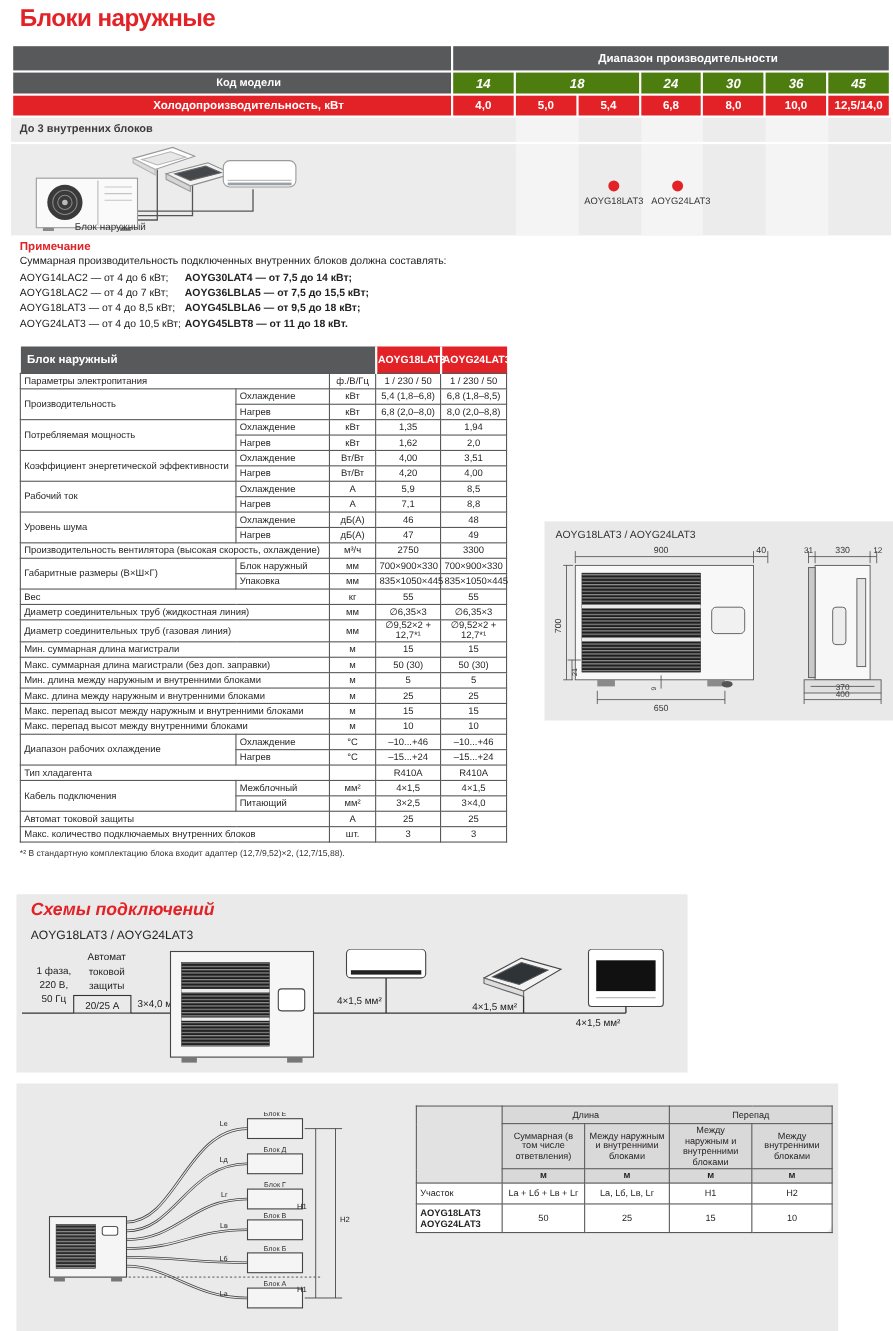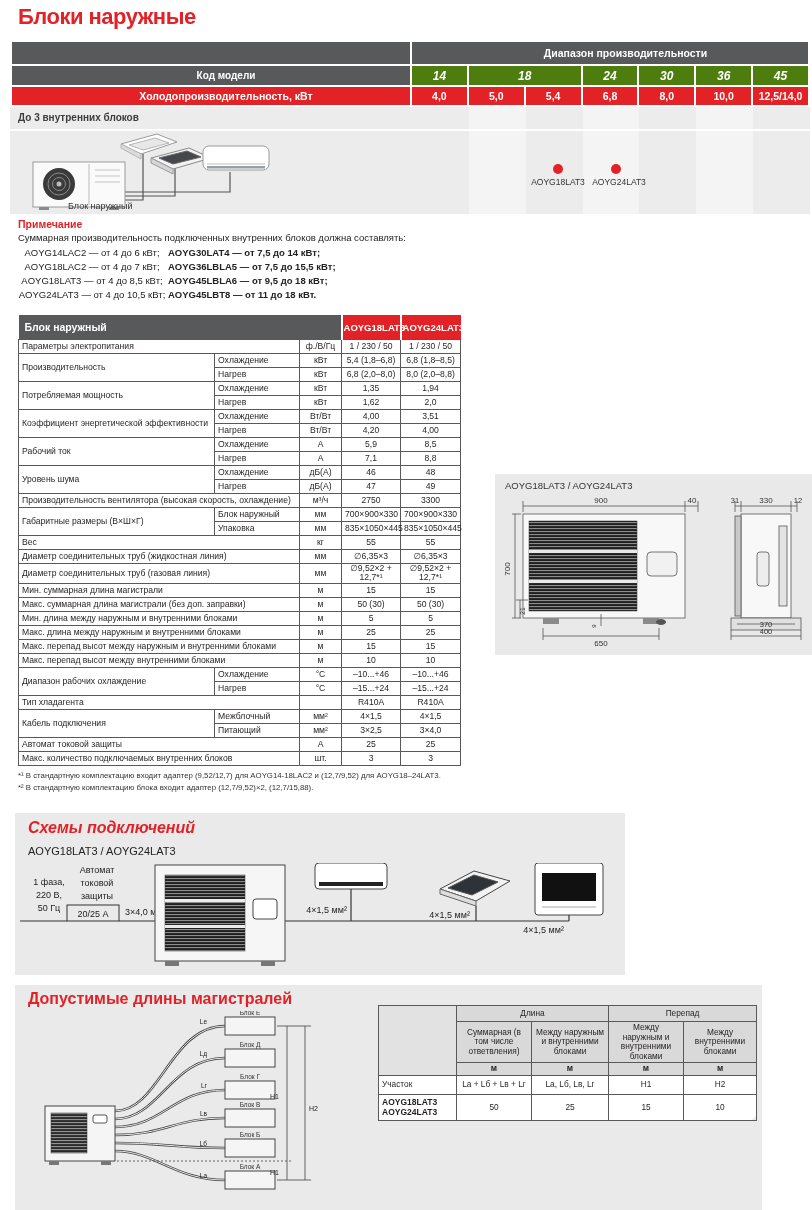--- a/index.html
+++ b/index.html
@@ -23,21 +23,21 @@
   #units-head{position:absolute;left:0;top:0;right:0;height:22px;border-bottom:2px solid #fff;
     font-size:10px;font-weight:bold;color:#3c3c3c;line-height:22px;padding-left:8px;z-index:3;}
   #stripes{position:absolute;left:402px;top:0;width:398px;height:107px;z-index:1;}
   .stripe{position:absolute;top:0;bottom:0;}
   .dot{position:absolute;width:10px;height:10px;border-radius:50%;background:#e32227;z-index:4;}
   .dot-label{position:absolute;font-size:8.5px;color:#333;text-align:center;z-index:4;}
   #outdoor-label{position:absolute;left:58px;top:94px;font-size:9px;color:#333;z-index:4;}
   
   #note-title{left:18px;top:218px;font-size:10.5px;font-weight:bold;color:#e32227;}
   #note-intro{left:18px;top:232px;font-size:9.5px;color:#222;}
-  #note-left{left:18px;top:246px;width:148px;font-size:9.5px;line-height:14px;color:#222;text-align:center;}
+  #note-left{left:18px;top:246px;width:148px;font-size:9.5px;line-height:14px;color:#222;}
   #note-right{left:168px;top:246px;width:220px;font-size:9.5px;line-height:14px;color:#222;font-weight:bold;}
   
   #spec-table{left:18px;top:315px;width:442px;border-collapse:collapse;table-layout:fixed;}
   #spec-table th{height:22px;vertical-align:middle;}
   th.sp-h{background:#58595b;color:#fff;font-size:10.5px;font-weight:bold;text-align:left;padding-left:6px;}
   th.sp-m{background:#e32227;color:#fff;font-size:9.5px;font-weight:bold;text-align:center;border-left:2px solid #fff;}
   #spec-table td{border:1px solid #58595b;font-size:8.6px;height:13px;padding:0 3px;vertical-align:middle;line-height:1.1;}
   td.sp-param{text-align:left;}
   td.sp-sub{text-align:left;}
   td.sp-unit{text-align:center;}
@@ -380,21 +380,20 @@
       </tr>
       <tr>
         <td class="sp-param" colspan="2">Макс. количество подключаемых внутренних блоков</td>
         <td class="sp-unit">шт.</td>
         <td class="sp-val">3</td>
         <td class="sp-val">3</td>
       </tr>
     </tbody>
 </table>
 <div class="abs" id="footnotes">
-  <div>*¹ В стандартную комплектацию входит адаптер (9,52/12,7) для AOYG14-18LAC2 и (12,7/9,52) для AOYG18–24LAT3.</div>
   <div>*² В стандартную комплектацию блока входит адаптер (12,7/9,52)×2, (12,7/15,88).</div>
 </div>
 
 <div class="abs" id="dim-panel">
   <svg width="317" height="181" viewBox="0 0 317 181">
     <defs>
       <pattern id="g1" width="4" height="3" patternUnits="userSpaceOnUse">
         <rect width="4" height="3" fill="#1f1f1f"></rect>
           <line x1="0" y1="0.6" x2="4" y2="0.6" stroke="#cfcfcf" stroke-width="0.7"></line>
       </pattern>
@@ -517,21 +516,20 @@
       <rect x="527" y="10" width="54" height="28" fill="#111"></rect>
       <line x1="527" y1="44" x2="581" y2="44" stroke="#aaa"></line>
       <line x1="554" y1="52" x2="554" y2="58" stroke="#333" stroke-width="1.2"></line>
     </g>
     <text x="549" y="70" font-size="9" fill="#222" text-anchor="end">4×1,5 мм²</text>
     <line x1="470" y1="70" x2="554" y2="70" stroke="#333" stroke-width="0"></line>
   </svg>
 </div>
 
 <div class="abs" id="len-panel">
-  <div id="len-title">Допустимые длины магистралей</div>
   <svg style="position:absolute;left:10px;top:26px" width="340" height="197" viewBox="0 0 340 197">
     <defs>
       <pattern id="g3" width="4" height="3" patternUnits="userSpaceOnUse">
         <rect width="4" height="3" fill="#2b2b2b"></rect>
           <line x1="0" y1="0.6" x2="4" y2="0.6" stroke="#d0d0d0" stroke-width="0.7"></line>
       </pattern>
     </defs>
 
     <g fill="none" stroke="#444" stroke-width="2.4">
       <path d="M90,100 C135,100 145,15 200,15"></path>

